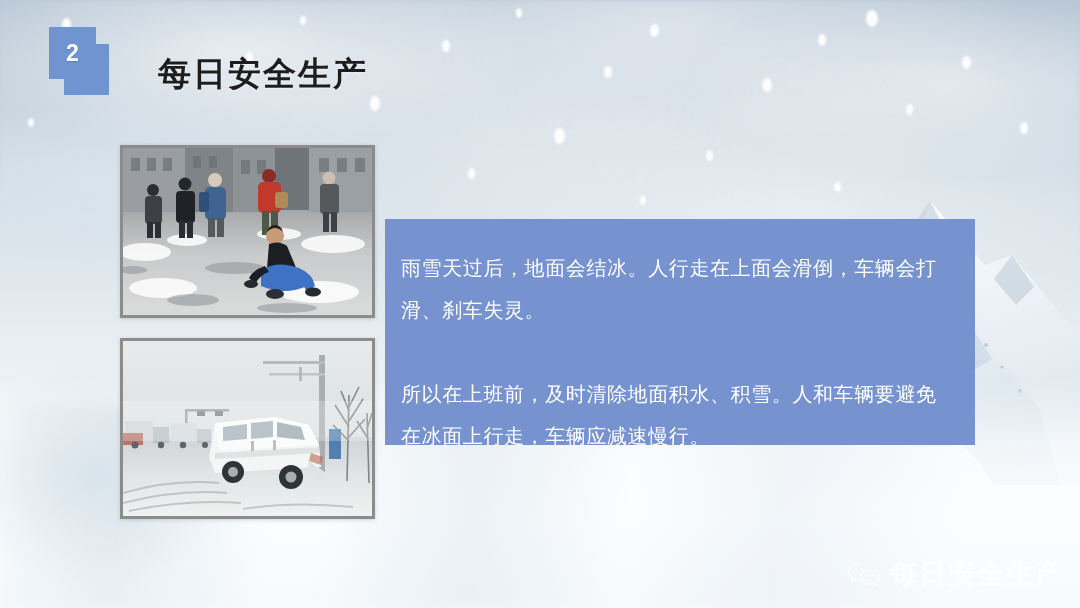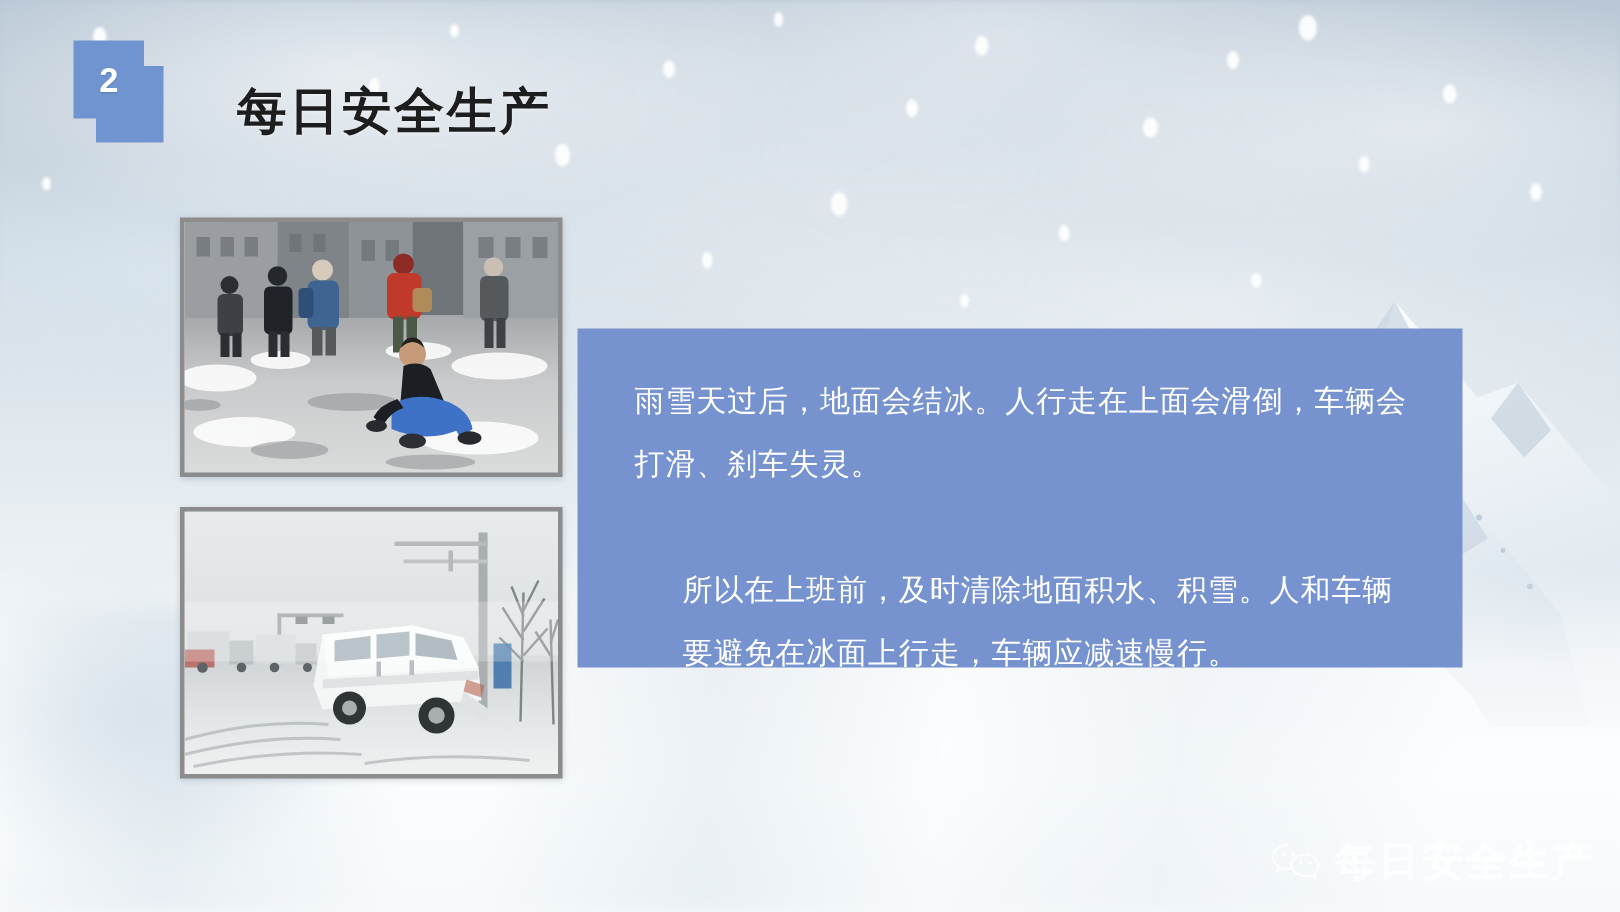--- a/index.html
+++ b/index.html
@@ -125,30 +125,30 @@
   #photo-bottom { left: 120px; top: 338px; width: 249px; height: 175px; }
   .photo svg { display: block; width: 100%; height: 100%; }
 
   
   .text-panel {
     position: absolute;
     left: 385px; top: 219px;
     width: 590px; height: 226px;
     background: #7693cf;
     box-sizing: border-box;
-    padding: 28px 28px 0 38px;
+    padding: 28px 28px 0 16px;
   }
   .text-panel p {
     margin: 0;
     color: #ffffff;
     font-size: 20px;
     line-height: 42px;
     letter-spacing: 0.6px;
   }
-  .text-panel p.second { margin-top: 42px; margin-left: 32px; }
+  .text-panel p.second { margin-top: 42px; }
 
   
   .watermark {
     position: absolute;
     right: 16px; bottom: 16px;
     display: flex;
     align-items: center;
     gap: 9px;
     opacity: 0.95;
   }

